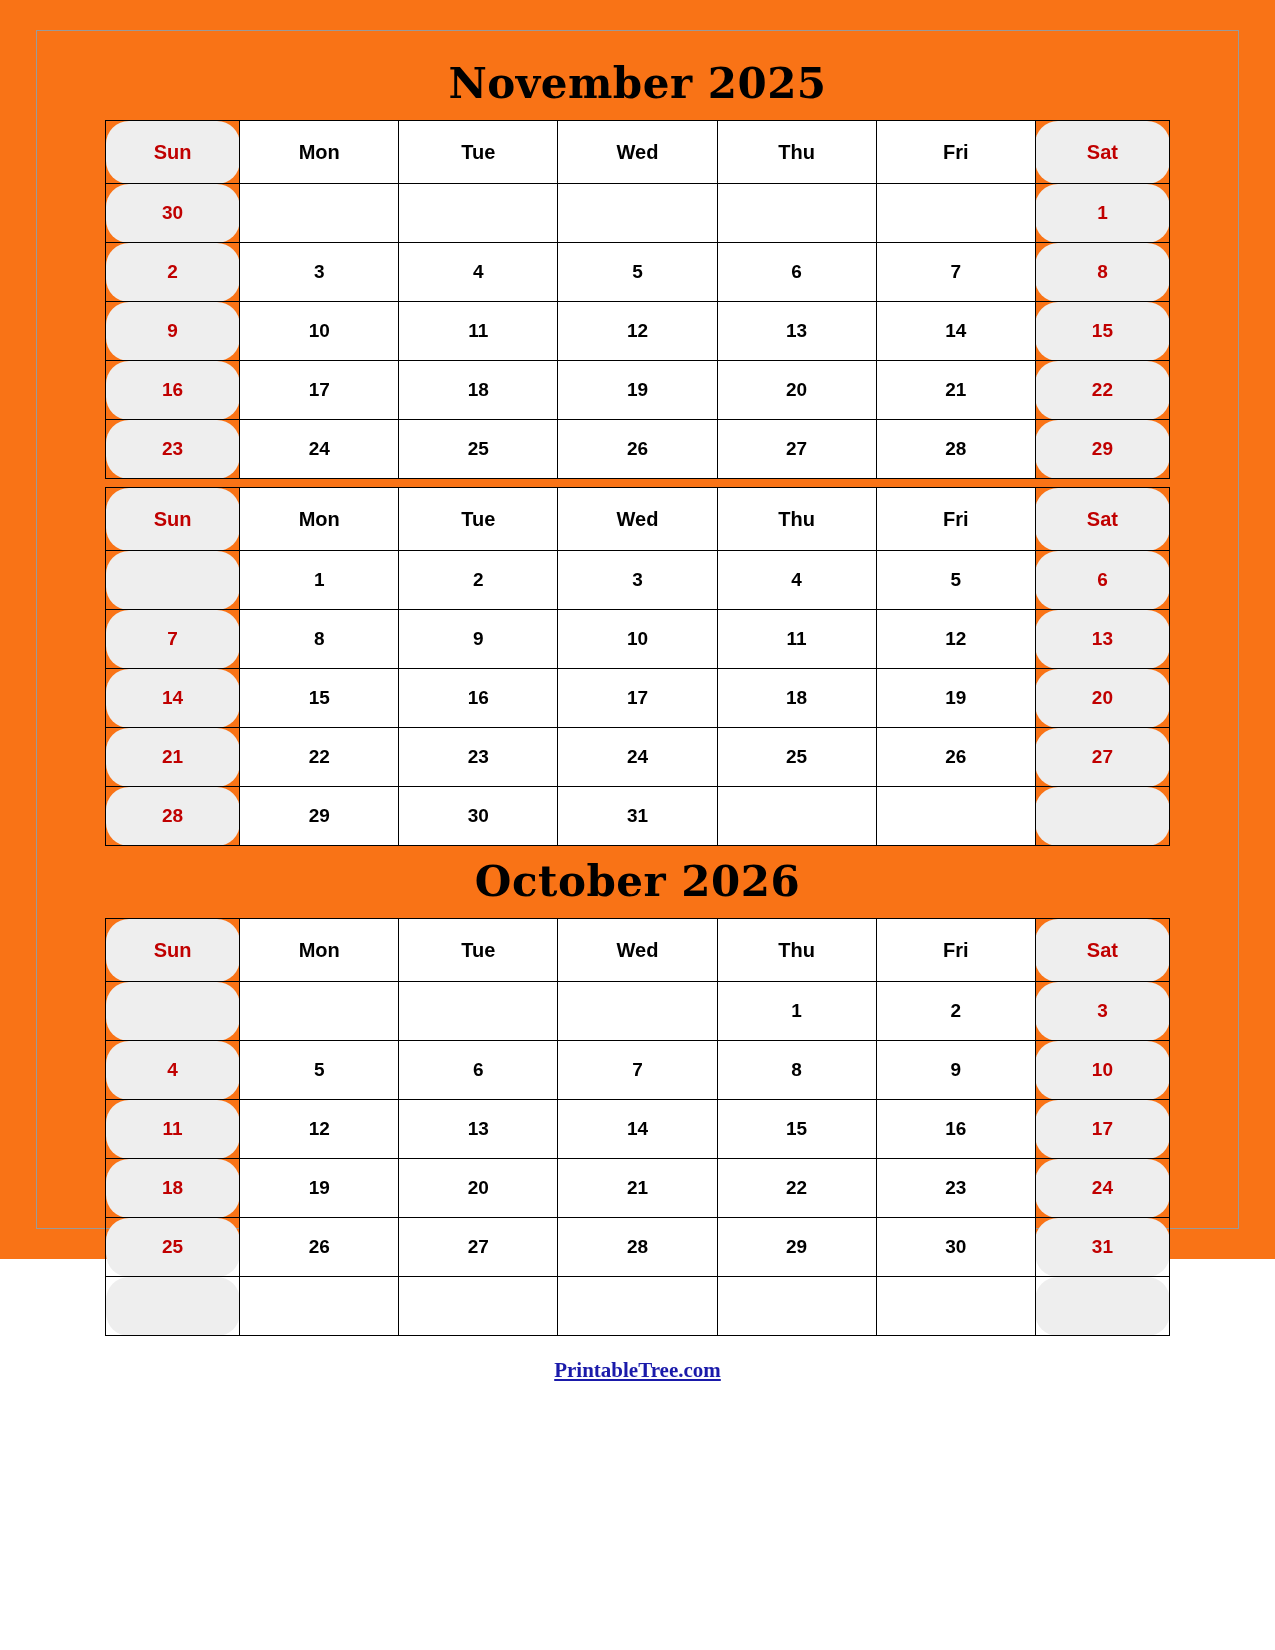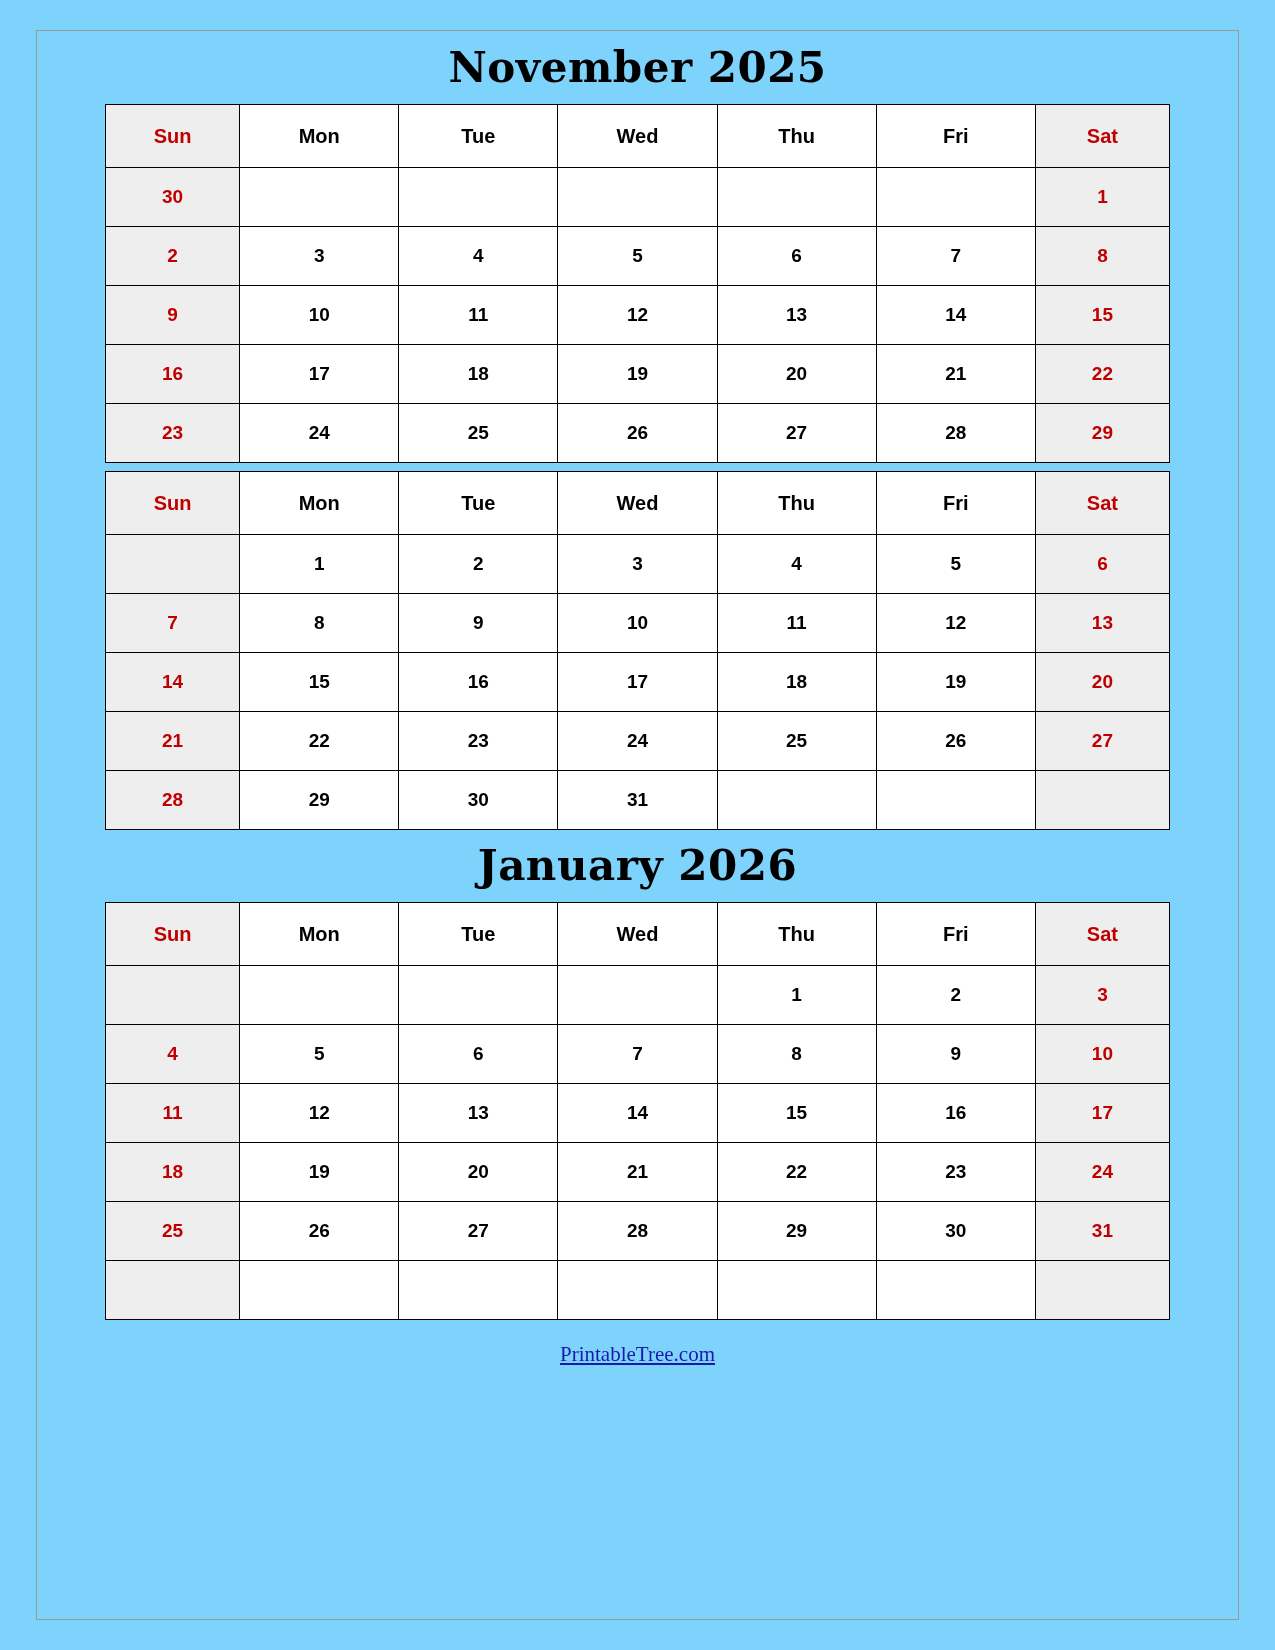--- a/index.html
+++ b/index.html
@@ -9,24 +9,24 @@
   }
   body {
     width: 1275px;
     height: 1650px;
     font-family: "Liberation Sans", sans-serif;
     color: #000000;
   }
   .page {
     position: relative;
     width: 1275px;
-    height: 1650px;
+    height: 1259px;
     box-sizing: border-box;
-    padding: 24px 36px;
-    background: #7dd3fc;
+    padding: 40px 36px;
+    background: #f97316;
   }
   .page-border {
     position: absolute;
     left: 36px;
     top: 30px;
     right: 36px;
     bottom: 30px;
     border: 1px solid #9a9a9a;
     pointer-events: none;
   }
@@ -66,35 +66,37 @@
   table.cal th {
     height: 62px;
     font-size: 20px;
   }
   col.sun-col, col.sat-col { width: 134px; }
   col.mid-col { width: 159px; }
 
   .weekend {
     color: #c00000;
     background: #eeeeee;
+    border-radius: 23px;
   }
   .weekday {
     color: #000000;
     background: #ffffff;
   }
   .footer {
     text-align: center;
     margin-top: 22px;
     font-size: 19px;
   }
   .footer a {
     color: #1a1aaa;
     text-decoration: underline;
     font-family: "Liberation Serif", serif;
     font-size: 21px;
+    font-weight: bold;
   }
 </style>
 </head>
 <body>
 
 <div class="page">
   <div class="page-border"></div>
   <div class="content">
 
     <div class="month-block">
@@ -236,21 +238,21 @@
             <td class="weekday">31</td>
             <td class="weekday"></td>
             <td class="weekday"></td>
             <td class="weekend"></td>
           </tr>
         </tbody>
       </table>
     </div>
 
     <div class="month-block">
-      <div class="month-title">January 2026</div>
+      <div class="month-title">October 2026</div>
       <table class="cal">
         <colgroup>
           <col class="sun-col">
             <col class="mid-col">
             <col class="mid-col">
             <col class="mid-col">
             <col class="mid-col">
             <col class="mid-col">
             <col class="sat-col">
         </colgroup>

